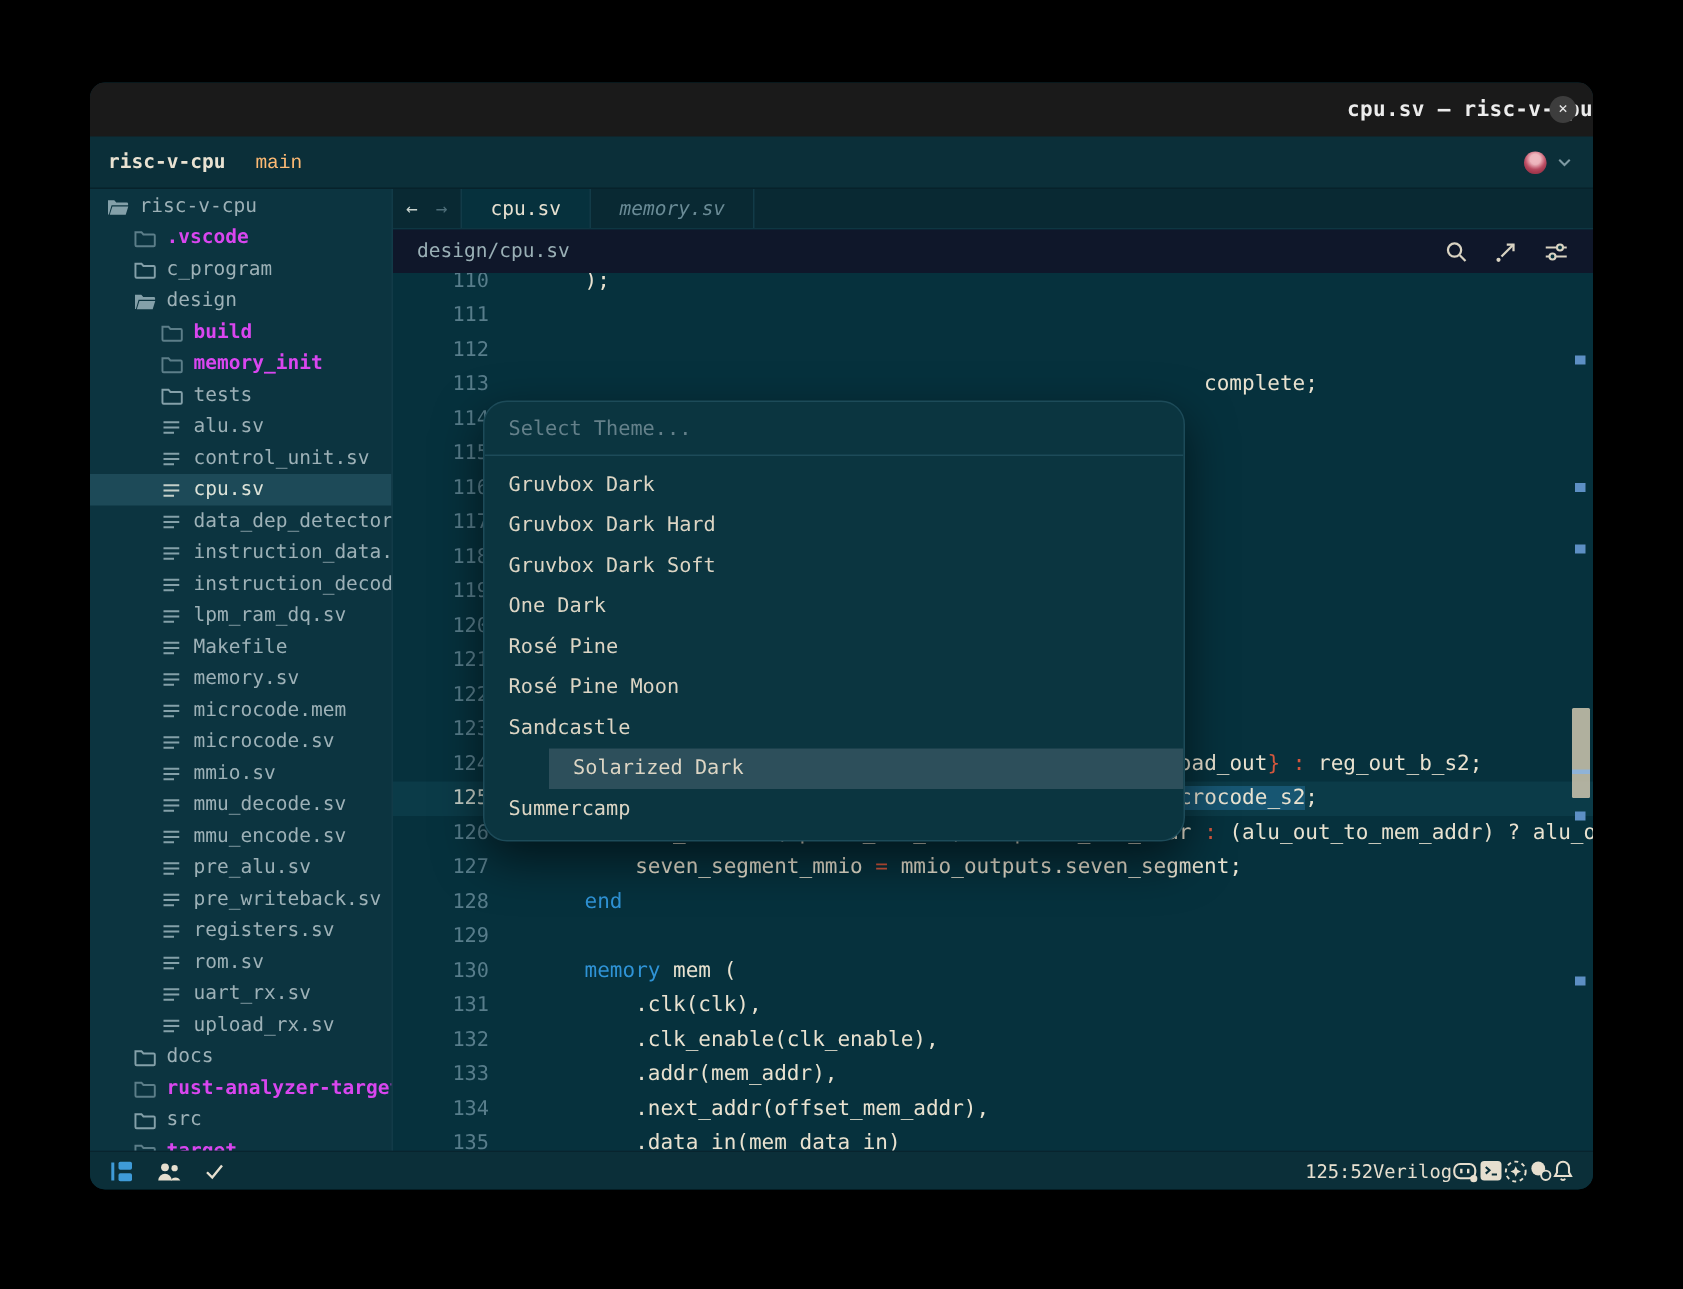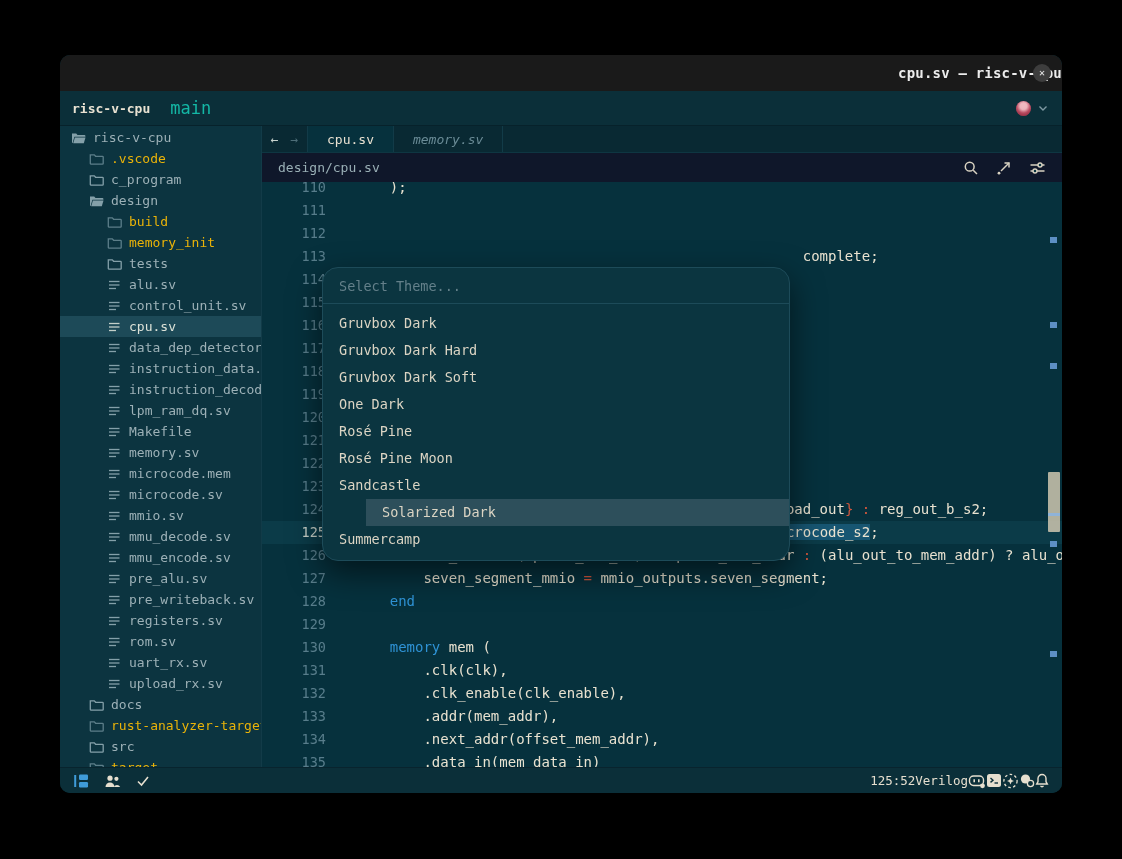--- a/index.html
+++ b/index.html
@@ -15,33 +15,33 @@
   .titlebar .title { font-size:14px; font-weight:bold; color:#ececec; letter-spacing:.2px; }
   .close-btn { position:absolute; right:11px; top:9px; width:18px; height:18px;
                border:none; border-radius:50%; background:#3d3d3d; color:#e8e8e8;
                font-size:10px; line-height:18px; text-align:center; cursor:pointer;
                font-family:inherit; }
 
   
   .projectbar { height:35px; background:#0b2f39; border-bottom:1px solid #07222b;
                 display:flex; align-items:center; padding:0 14px 0 12px; }
   .proj-name { font-size:13px; font-weight:bold; color:#e9e2d2; }
-  .branch-name { font-size:17px; color:#14b8a6; margin-left:20px; }
+  .branch-name { font-size:13px; color:#fdba74; margin-left:20px;font-family:Liberation Mono, monospace; }
   .pb-right { margin-left:auto; display:flex; align-items:center; gap:7px; }
   .avatar { width:15px; height:15px; border-radius:50%;
             background:radial-gradient(circle at 50% 35%, #f0b9c0 0 28%, #d4647a 55%, #b9475f 100%);
             box-shadow:inset 0 -3px 4px rgba(120,20,40,.55); }
 
   
   .main { display:flex; height:641px; position:relative; }
 
   .sidebar { width:202px; background:#0c3440; border-right:1px solid #123b48;
              padding-top:1px; overflow:hidden; flex:none; }
   .s-row { height:21px; display:flex; align-items:center; font-size:13px; color:#9db1b7; }
-  .s-row.dim { color:#eab308; }
+  .s-row.dim { color:#d946ef;font-weight:bold; }
   .s-row.sel { background:#1d4a58; color:#dde3d9; }
   .s-row .ic { flex:none; width:15px; height:15px; margin-right:7px; display:inline-flex;
                align-items:center; justify-content:center; }
   .s-row .lbl { white-space:nowrap; overflow:hidden; }
   .d0 { padding-left:11px; } .d1 { padding-left:29px; } .d2 { padding-left:47px; }
 
   .editor-col { flex:1; display:flex; flex-direction:column; position:relative; min-width:0; }
 
   
   .tabbar { height:27px; background:#092933; display:flex; align-items:stretch;

